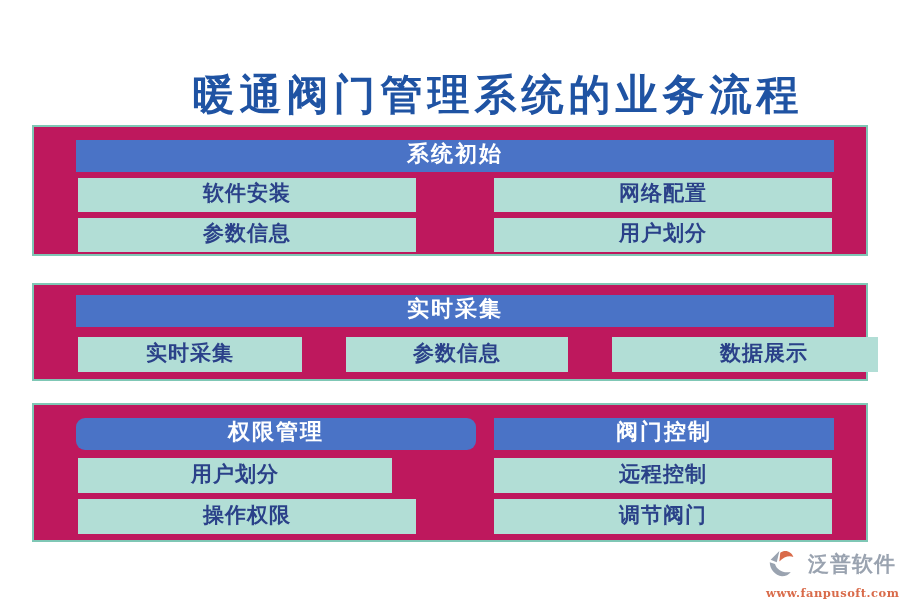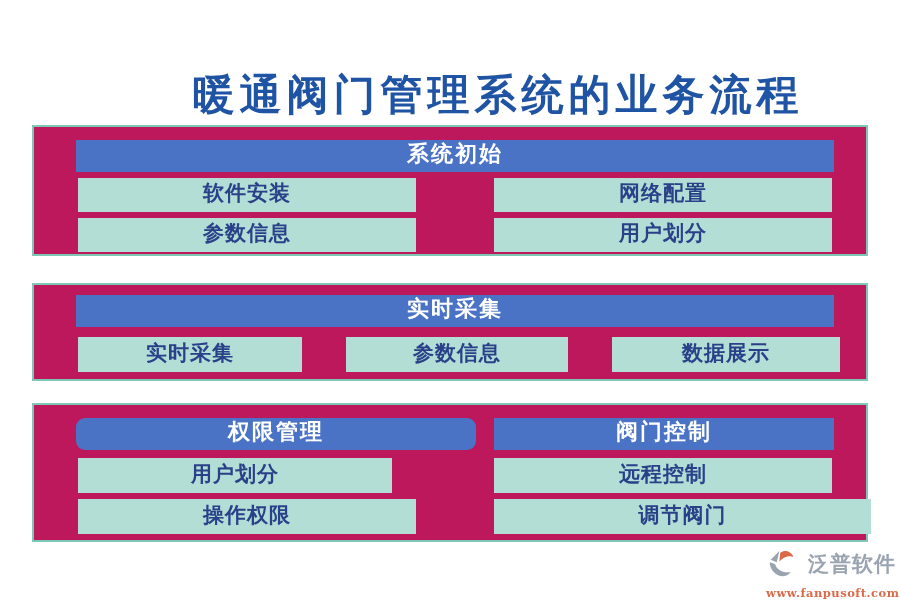--- a/index.html
+++ b/index.html
@@ -75,28 +75,28 @@
   .sec-init .hdr { top: 13px; }
   .it-a1 { left: 44px;  top: 51px; width: 338px; }
   .it-a2 { left: 460px; top: 51px; width: 338px; }
   .it-a3 { left: 44px;  top: 91px; width: 338px; }
   .it-a4 { left: 460px; top: 91px; width: 338px; }
 
   
   .sec-monitor .hdr { top: 10px; }
   .it-b1 { left: 44px;  top: 52px; width: 224px; height: 35px; line-height: 35px; }
   .it-b2 { left: 312px; top: 52px; width: 222px; height: 35px; line-height: 35px; }
-  .it-b3 { left: 578px; top: 52px; width: 228px; height: 35px; line-height: 35px; }
+  .it-b3 { left: 578px; top: 52px; width: 228px; height: 35px; line-height: 35px; padding-left: 38px; }
 
   
   .sec-bottom .hdr { top: 13px; }
   .it-c1 { left: 44px;  top: 53px; width: 314px; height: 35px; line-height: 35px; }
   .it-c2 { left: 44px;  top: 94px; width: 338px; height: 35px; line-height: 35px; }
   .it-d1 { left: 460px; top: 53px; width: 338px; height: 35px; line-height: 35px; }
-  .it-d2 { left: 460px; top: 94px; width: 377px; height: 35px; line-height: 35px; }
+  .it-d2 { left: 460px; top: 94px; width: 338px; height: 35px; line-height: 35px; }
 
   
   .footer {
     position: absolute;
     top: 549px;
     left: 766px;
     width: 132px;
     text-align: center;
   }
   .footer-row {

